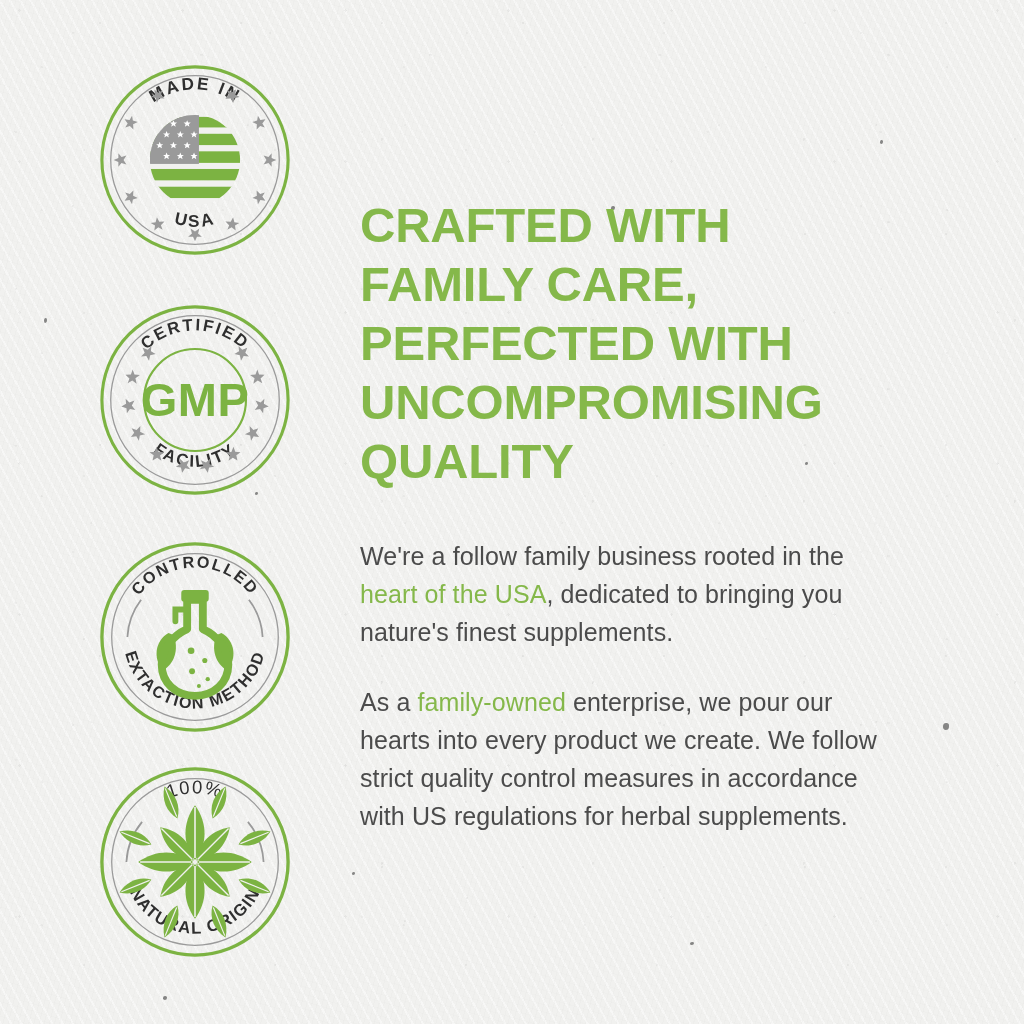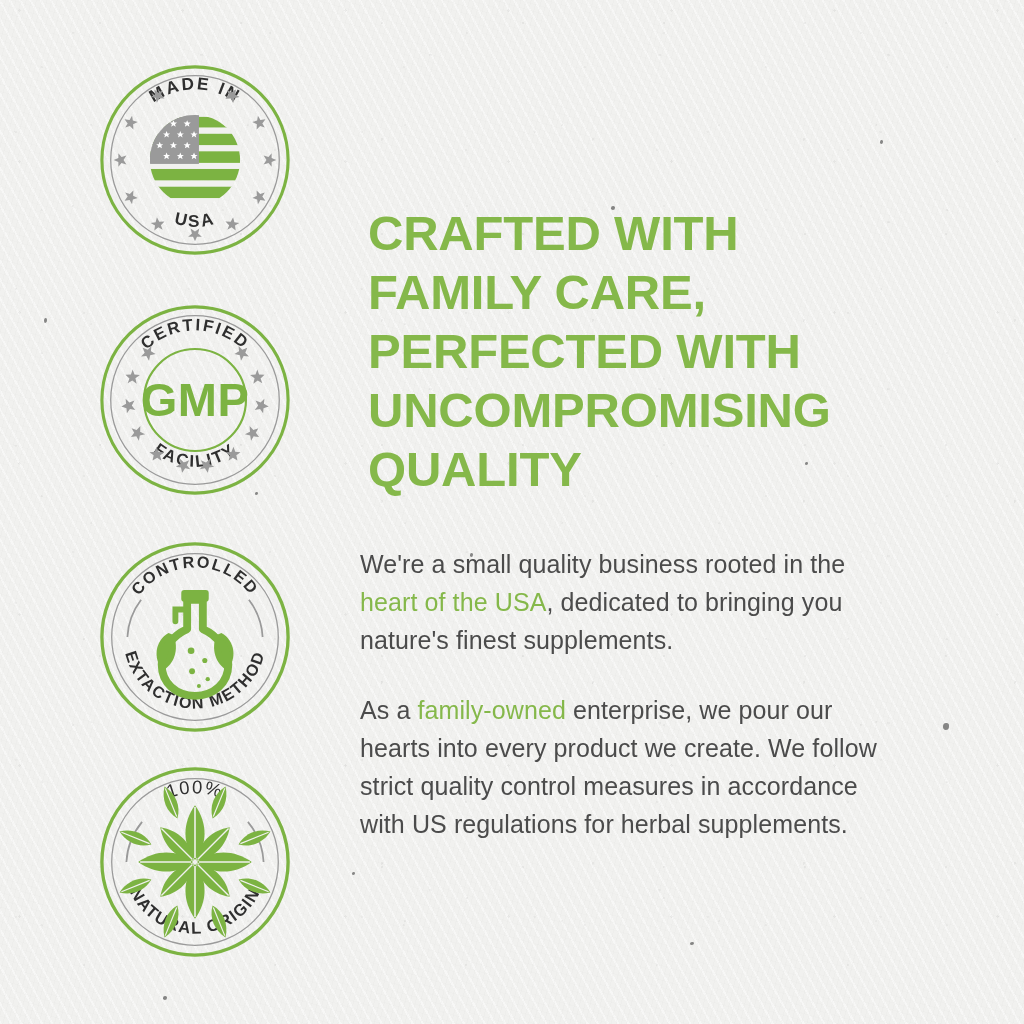--- a/index.html
+++ b/index.html
@@ -83,21 +83,21 @@
   #badge-natural-origin { top: 764px; }
 
   #content {
     position: absolute;
     left: 360px;
     top: 196px;
     width: 560px;
   }
 
   #headline {
-    margin: 8px;
+    margin: 0;
     font-family: "Liberation Sans Narrow", "Liberation Sans", sans-serif;
     font-weight: 700;
     font-size: 49px;
     line-height: 59px;
     letter-spacing: -0.2px;
     color: #85b84a;
     text-transform: uppercase;
     width: 556px;
     -webkit-font-smoothing: antialiased;
   }
@@ -488,21 +488,21 @@
     </div>
 
   </div>
 
   <div id="content">
 
     <h1 id="headline">CRAFTED WITH FAMILY CARE, PERFECTED WITH UNCOMPROMISING QUALITY</h1>
 
     <div id="body-copy">
       <p class="paragraph">
-        <span>We're a small quality business rooted in the </span><span class="hl">heart of the USA</span><span>, dedicated to bringing you nature's finest supplements.</span>
+        <span>We're a follow family business rooted in the </span><span class="hl">heart of the USA</span><span>, dedicated to bringing you nature's finest supplements.</span>
       </p>
       <p class="paragraph">
         <span>As a </span><span class="hl">family-owned</span><span> enterprise, we pour our hearts into every product we create. We follow strict quality control measures in accordance with US regulations for herbal supplements.</span>
       </p>
     </div>
 
   </div>
 
 </div>
 

